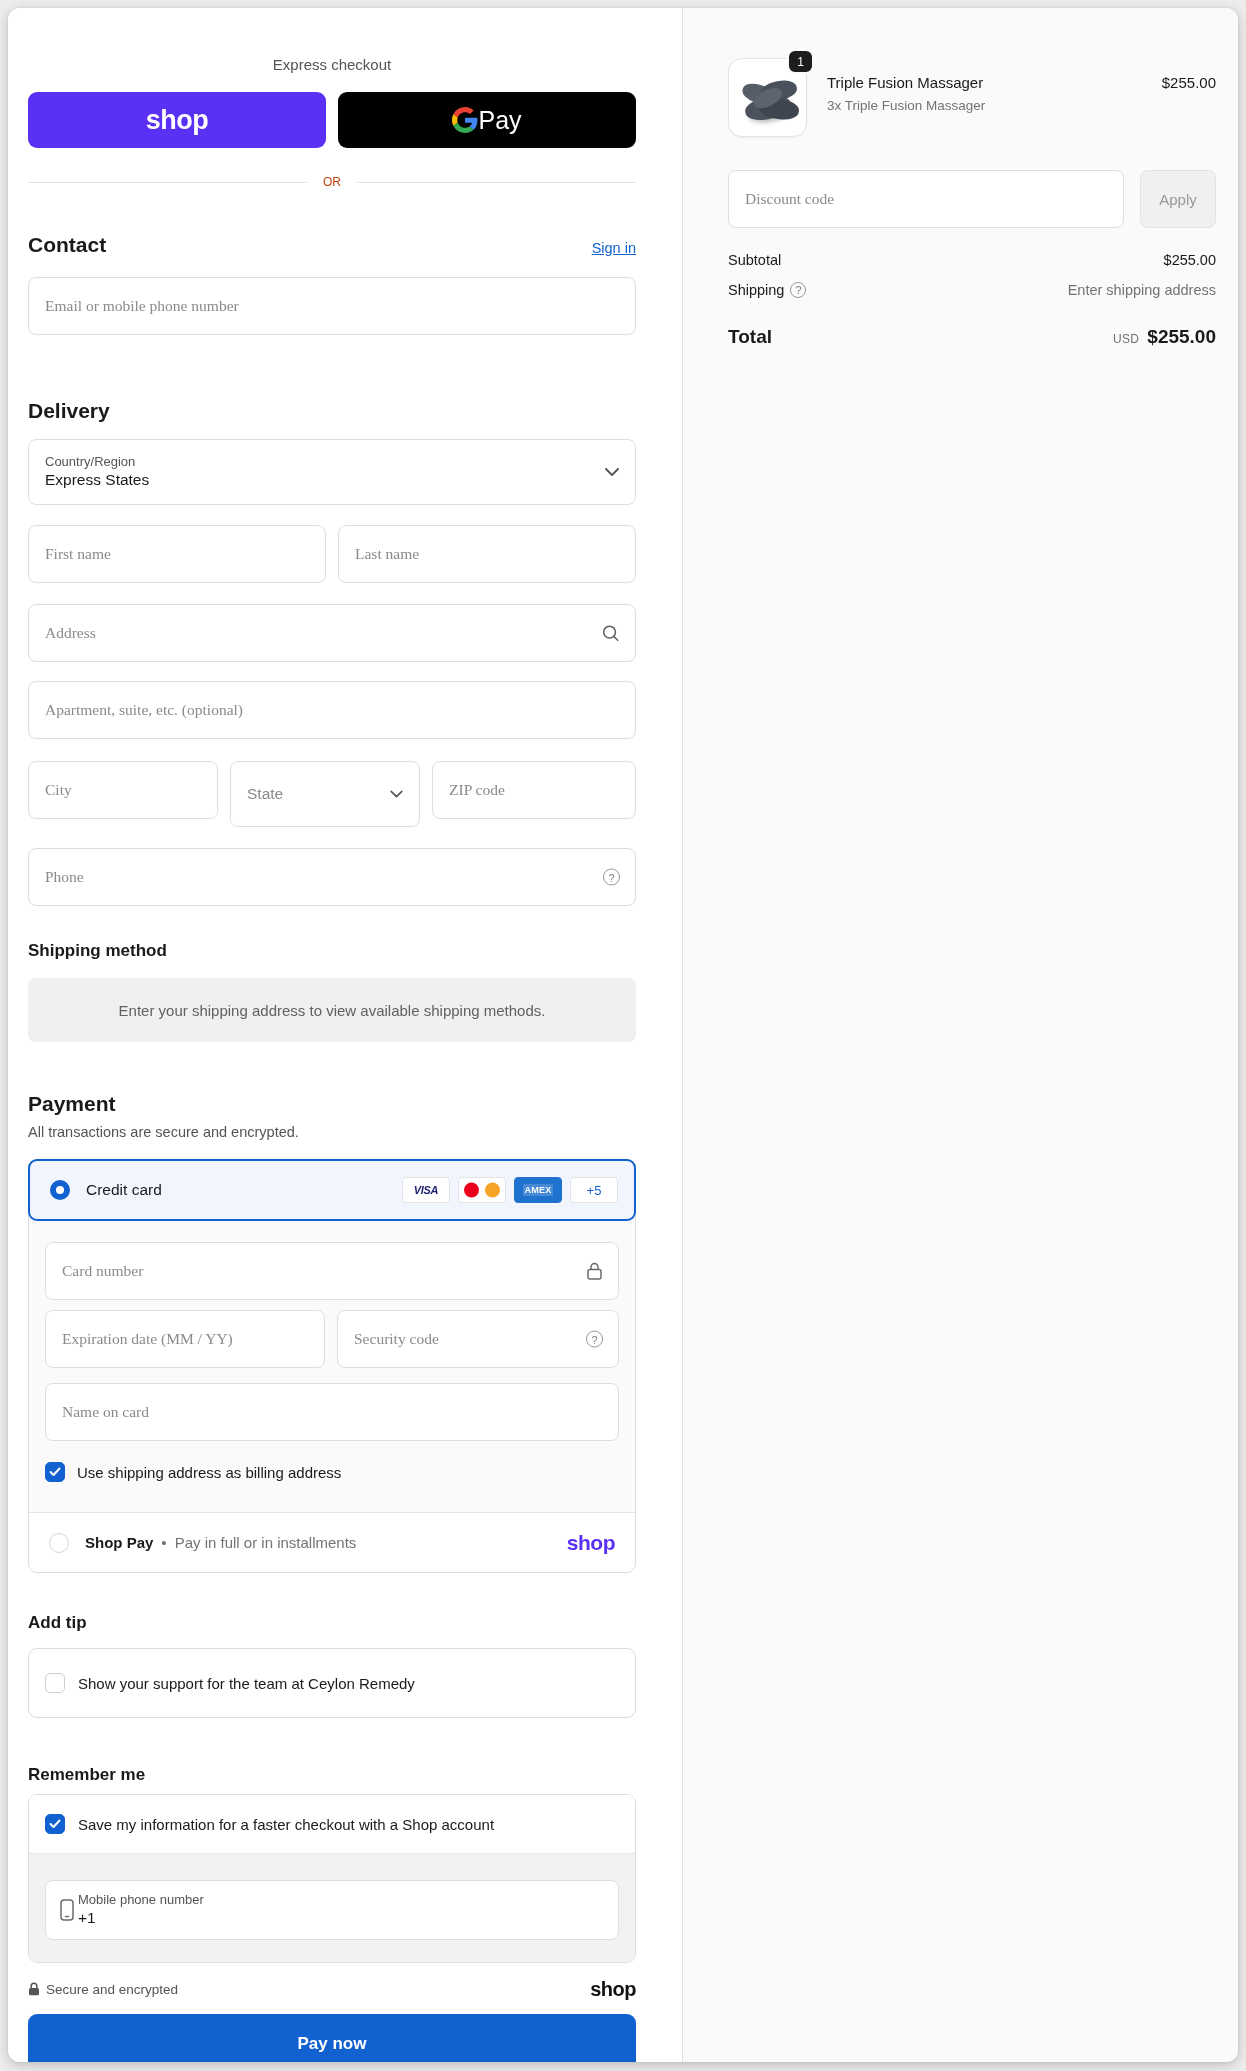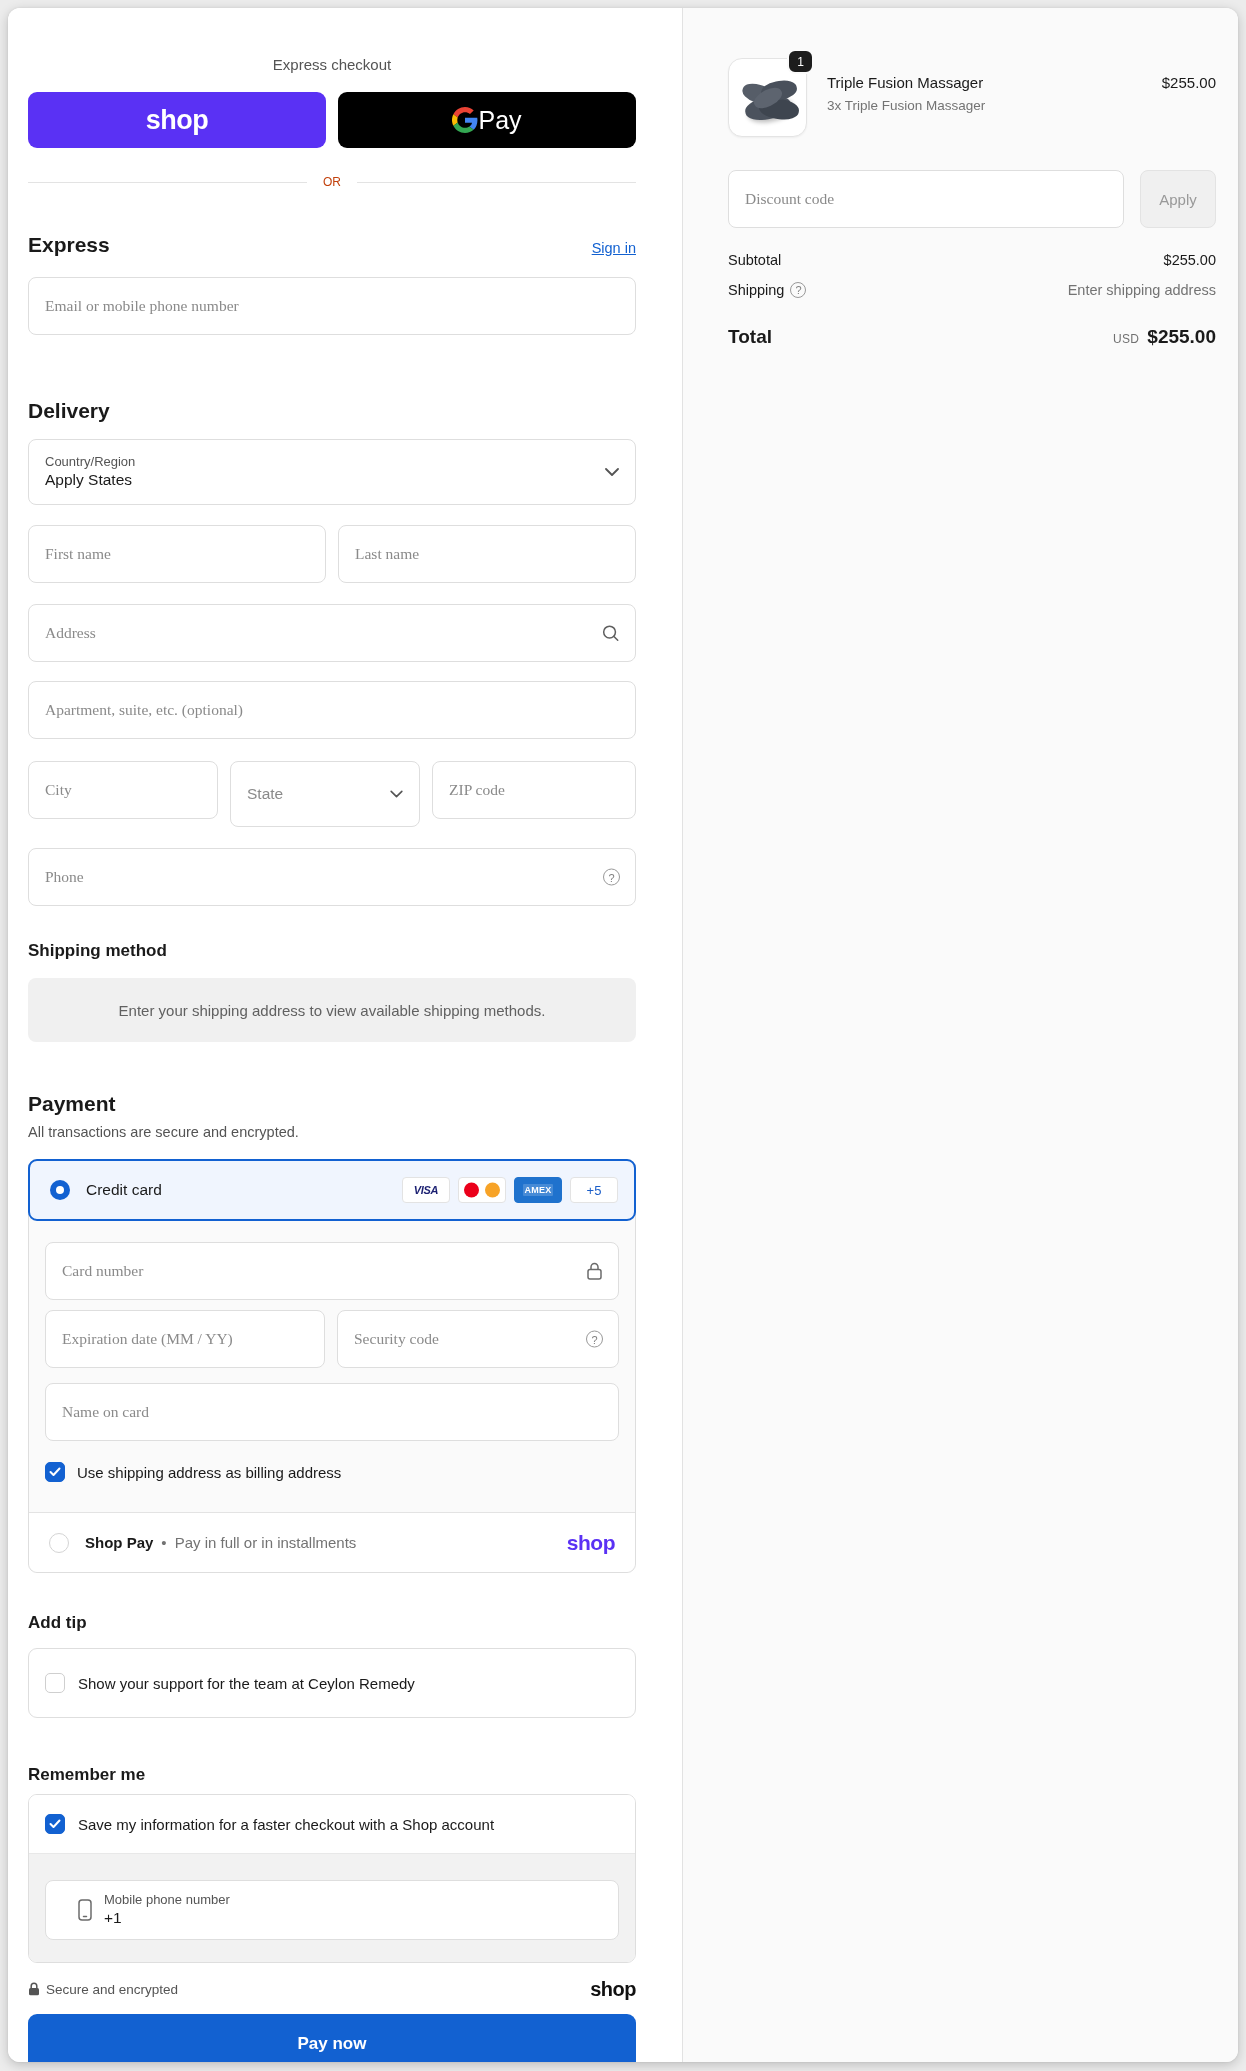--- a/index.html
+++ b/index.html
@@ -95,21 +95,21 @@
   .sp-desc { color:#737373; font-size:15px; flex:1; }
   .shop-mark-purple { color:#5a31f4; font-size:21px; font-weight:bold; letter-spacing:-0.5px; }
   .shop-mark-dark { color:#111; font-size:20px; font-weight:bold; letter-spacing:-0.5px; }
 
   
   .box { border:1px solid #dedede; border-radius:9px; background:#fff; }
   .tip-box { margin-top:16px; height:70px; display:flex; align-items:center; padding:0 16px; gap:13px; }
   .rem-box { margin-top:10px; overflow:hidden; }
   .rem-top { height:58px; display:flex; align-items:center; padding:0 16px; gap:13px; background:#fff; }
   .rem-bottom { background:#f2f2f2; border-top:1px solid #e8e8e8; padding:26px 16px 22px 16px; }
-  .phone-box { height:60px; background:#fff; border:1px solid #dedede; border-radius:8px; display:flex; align-items:center; padding:0 32px; gap:12px; }
+  .phone-box { height:60px; background:#fff; border:1px solid #dedede; border-radius:8px; display:flex; align-items:center; padding:0 14px; gap:4px; }
 
   .secure-row { display:flex; align-items:center; margin-top:16px; height:20px; }
   .secure-text { font-size:13.5px; color:#545454; margin-left:6px; flex:1; }
   .paynow { margin-top:15px; width:100%; height:60px; background:#1261d1; color:#fff; border:none; border-radius:9px; font-size:17px; font-weight:bold; cursor:pointer; font-family:"Liberation Sans",sans-serif; }
 
   
   .item-row { display:flex; align-items:flex-start; }
   .thumb-wrap { position:relative; width:79px; height:79px; flex:0 0 auto; }
   .thumb { width:79px; height:79px; background:#fff; border:1px solid #e4e4e4; border-radius:14px; position:relative; overflow:hidden; box-shadow:0 1px 2px rgba(0,0,0,.05); }
   .stone { position:absolute; border-radius:46%; }
@@ -161,32 +161,32 @@
     </div>
 
     <div class="or-row">
       <span class="line"></span>
       <span class="or-text">OR</span>
       <span class="line"></span>
     </div>
 
     
     <div class="section-head" style="margin-top:44px;">
-      <div class="h1">Express</div>
+      <div class="h1">Contact</div>
       <a class="signin">Sign in</a>
     </div>
     <input class="field" style="margin-top: 21px;" type="text" placeholder="Email or mobile phone number">
 
     
     <div class="h1" style="margin-top:65px;">Delivery</div>
 
     <div class="stack-field" style="margin-top:17px;">
       <div class="stack-inner">
         <span class="stack-label">Country/Region</span>
-        <span class="stack-value">Apply States</span>
+        <span class="stack-value">Express States</span>
       </div>
       <span class="trail-icon">
         <svg width="14" height="9" viewBox="0 0 14 9">
             <polyline points="1,1.5 7,7.5 13,1.5" fill="none" stroke="#545454" stroke-width="1.8" stroke-linecap="round" stroke-linejoin="round"></polyline>
           </svg>
       </span>
     </div>
 
     <div class="row" style="margin-top:20px;">
       <input class="field" type="text" placeholder="First name" style="">

